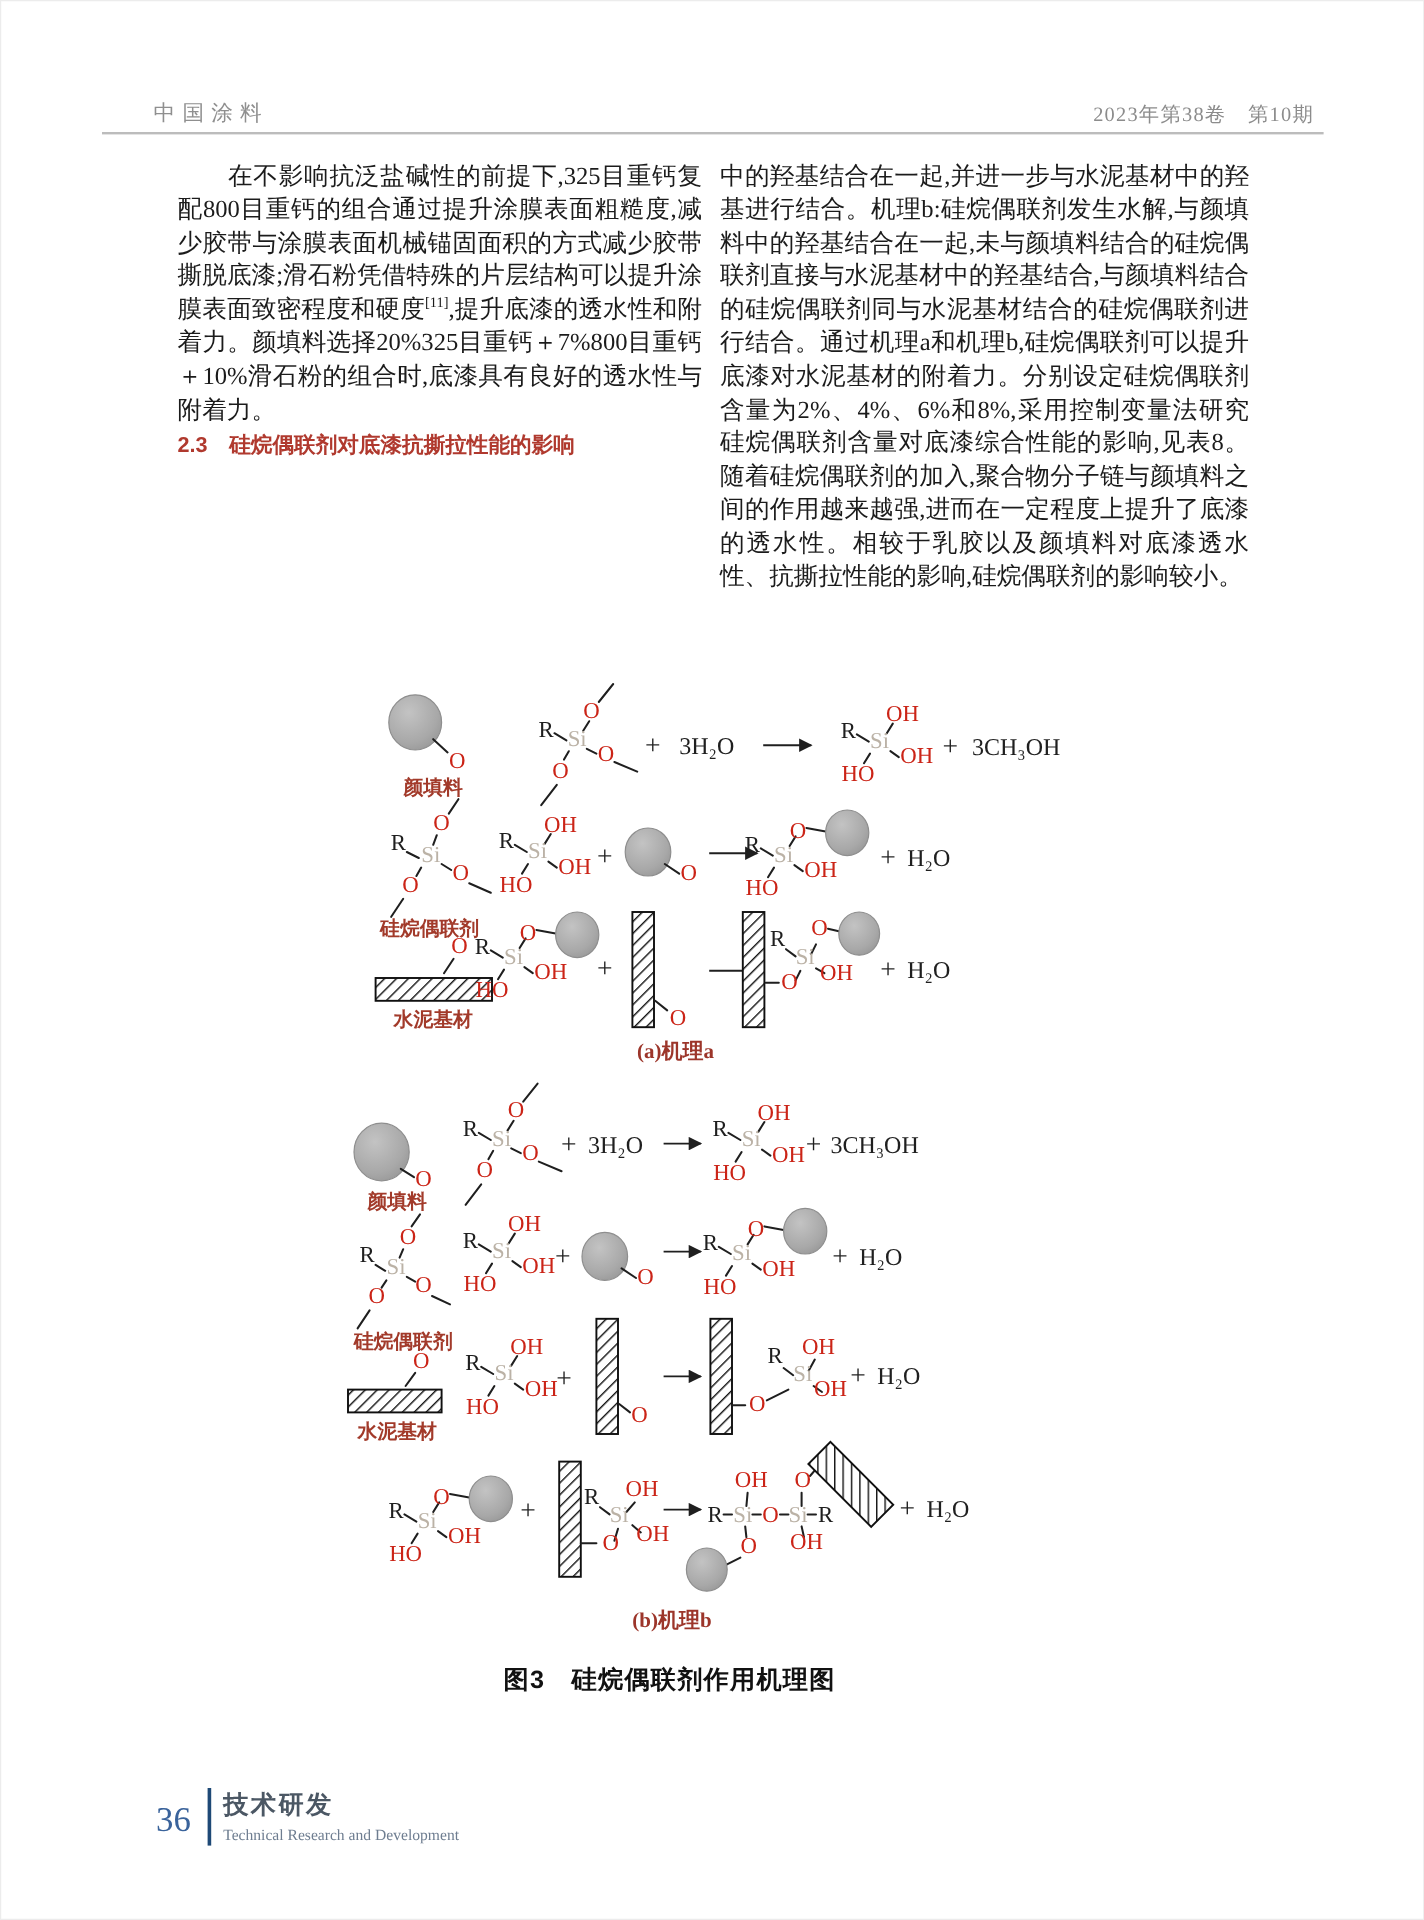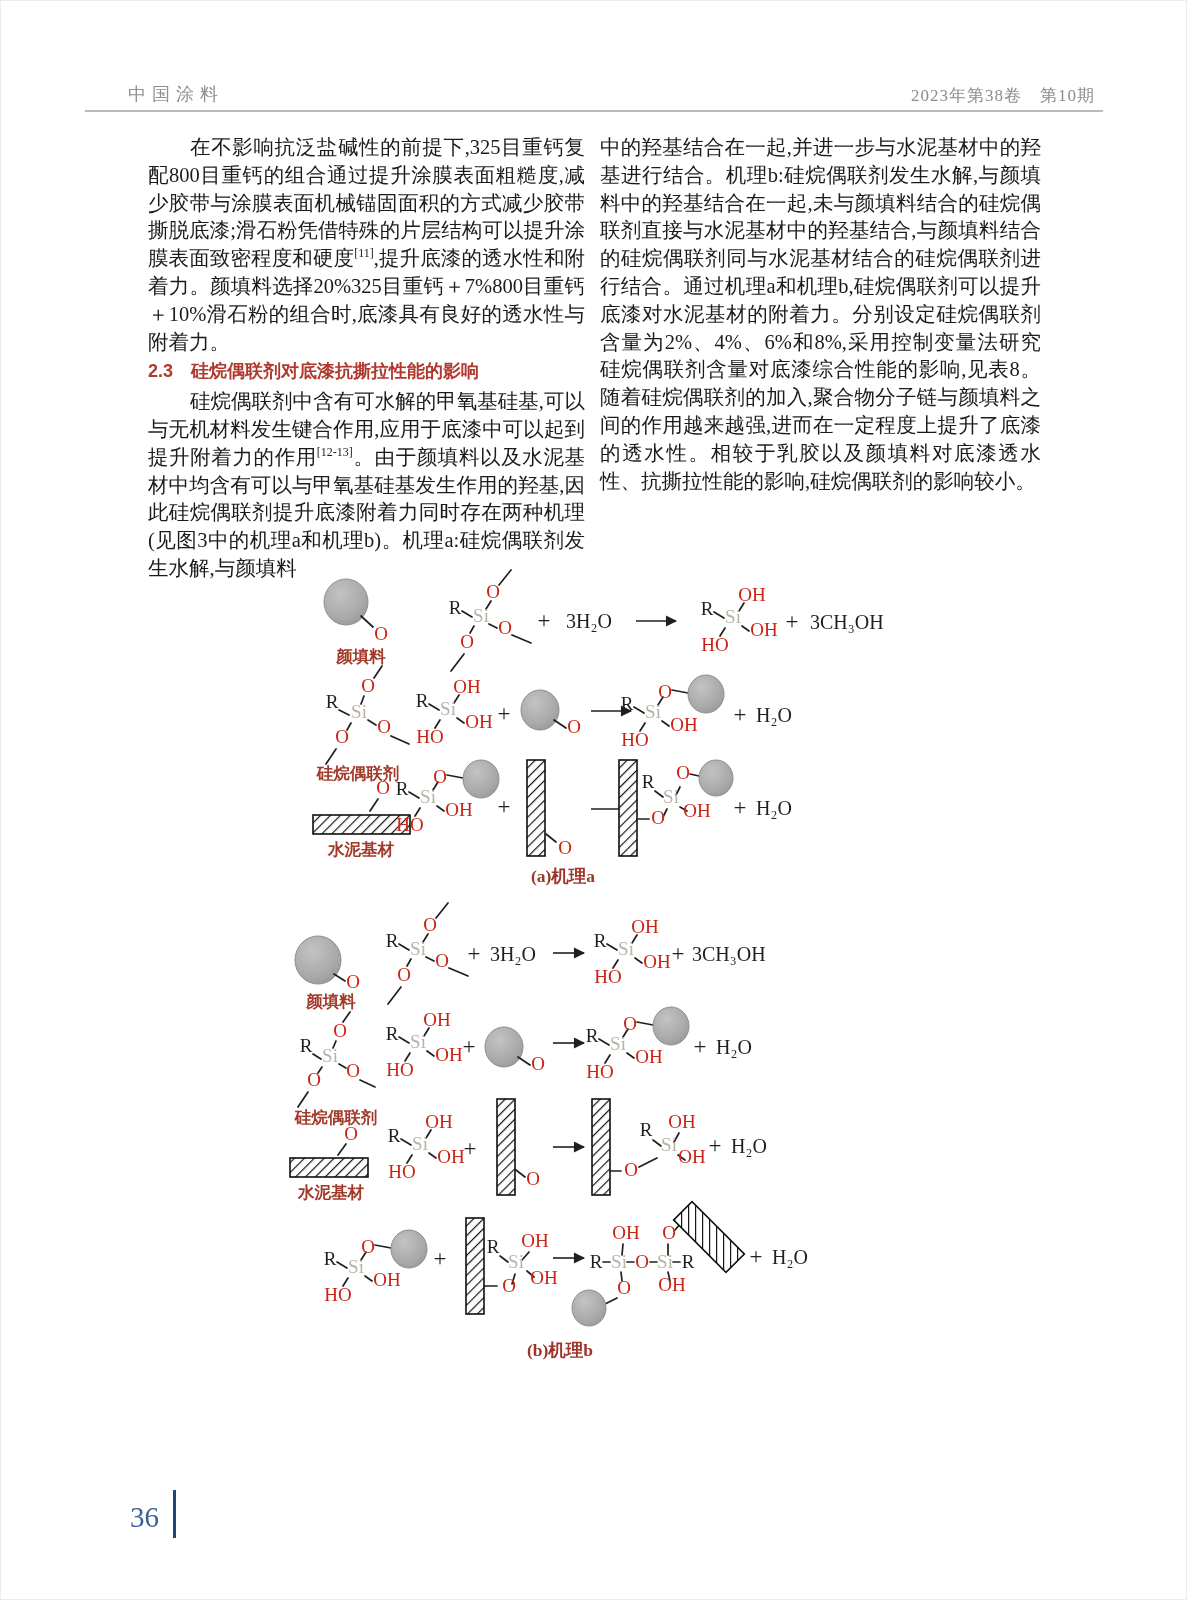--- a/index.html
+++ b/index.html
@@ -49,21 +49,20 @@
 </head>
 <body>
 
 <div id="hdr-left">中国涂料</div>
 <div id="hdr-right">2023年第38卷　第10期</div>
 <div id="hdr-rule"></div>
 
 <div class="col" id="col-left">
   <p class="para"><span>在不影响抗泛盐碱性的前提下,325目重钙复配800目重钙的组合通过提升涂膜表面粗糙度,减少胶带与涂膜表面机械锚固面积的方式减少胶带撕脱底漆;滑石粉凭借特殊的片层结构可以提升涂膜表面致密程度和硬度</span><sup>[11]</sup><span>,提升底漆的透水性和附着力。颜填料选择20%325目重钙＋7%800目重钙＋10%滑石粉的组合时,底漆具有良好的透水性与附着力。</span></p>
   <h3 class="sec">2.3　硅烷偶联剂对底漆抗撕拉性能的影响</h3>
-  <p class="para"><span>硅烷偶联剂中含有可水解的甲氧基硅基,可以与无机材料发生键合作用,应用于底漆中可以起到提升附着力的作用</span><sup>[12-13]</sup><span>。由于颜填料以及水泥基材中均含有可以与甲氧基硅基发生作用的羟基,因此硅烷偶联剂提升底漆附着力同时存在两种机理(见图3中的机理a和机理b)。机理a:硅烷偶联剂发生水解,与颜填料</span></p>
 </div>
 
 <div class="col" id="col-right">
   <p class="para noindent"><span>中的羟基结合在一起,并进一步与水泥基材中的羟基进行结合。机理b:硅烷偶联剂发生水解,与颜填料中的羟基结合在一起,未与颜填料结合的硅烷偶联剂直接与水泥基材中的羟基结合,与颜填料结合的硅烷偶联剂同与水泥基材结合的硅烷偶联剂进行结合。通过机理a和机理b,硅烷偶联剂可以提升底漆对水泥基材的附着力。分别设定硅烷偶联剂含量为2%、4%、6%和8%,采用控制变量法研究硅烷偶联剂含量对底漆综合性能的影响,见表8。随着硅烷偶联剂的加入,聚合物分子链与颜填料之间的作用越来越强,进而在一定程度上提升了底漆的透水性。相较于乳胶以及颜填料对底漆透水性、抗撕拉性能的影响,硅烷偶联剂的影响较小。</span></p>
 </div>
 
 <svg width="620" height="800" viewBox="0 0 620 800" style="position:absolute;left:288px;top:560px;">
 <defs>
   <radialGradient id="gpig" cx="38%" cy="32%" r="78%">
     <stop offset="0%" stop-color="#c3c3c3"></stop>
@@ -324,18 +323,23 @@
   <text class="fa red" x="381" y="679">O</text>
   <text class="fa red" x="384" y="731">OH</text>
   <text class="plus" x="468" y="704">+</text>
   <text class="frm" x="484" y="704">H₂O</text>
 </g>
 
 <text class="panel" x="272" y="796">(b)机理b</text>
 </svg>
 
 <div id="figcap">
+  <div class="capzh">图3　硅烷偶联剂作用机理图</div>
 </div>
 
 <div id="footer">
   <div id="pagenum">36</div>
   <div class="fbar"></div>
+  <div>
+    <div class="fzh">技术研发</div>
+    <div class="fen">Technical Research and Development</div>
+  </div>
 </div>
 
 </body></html>

